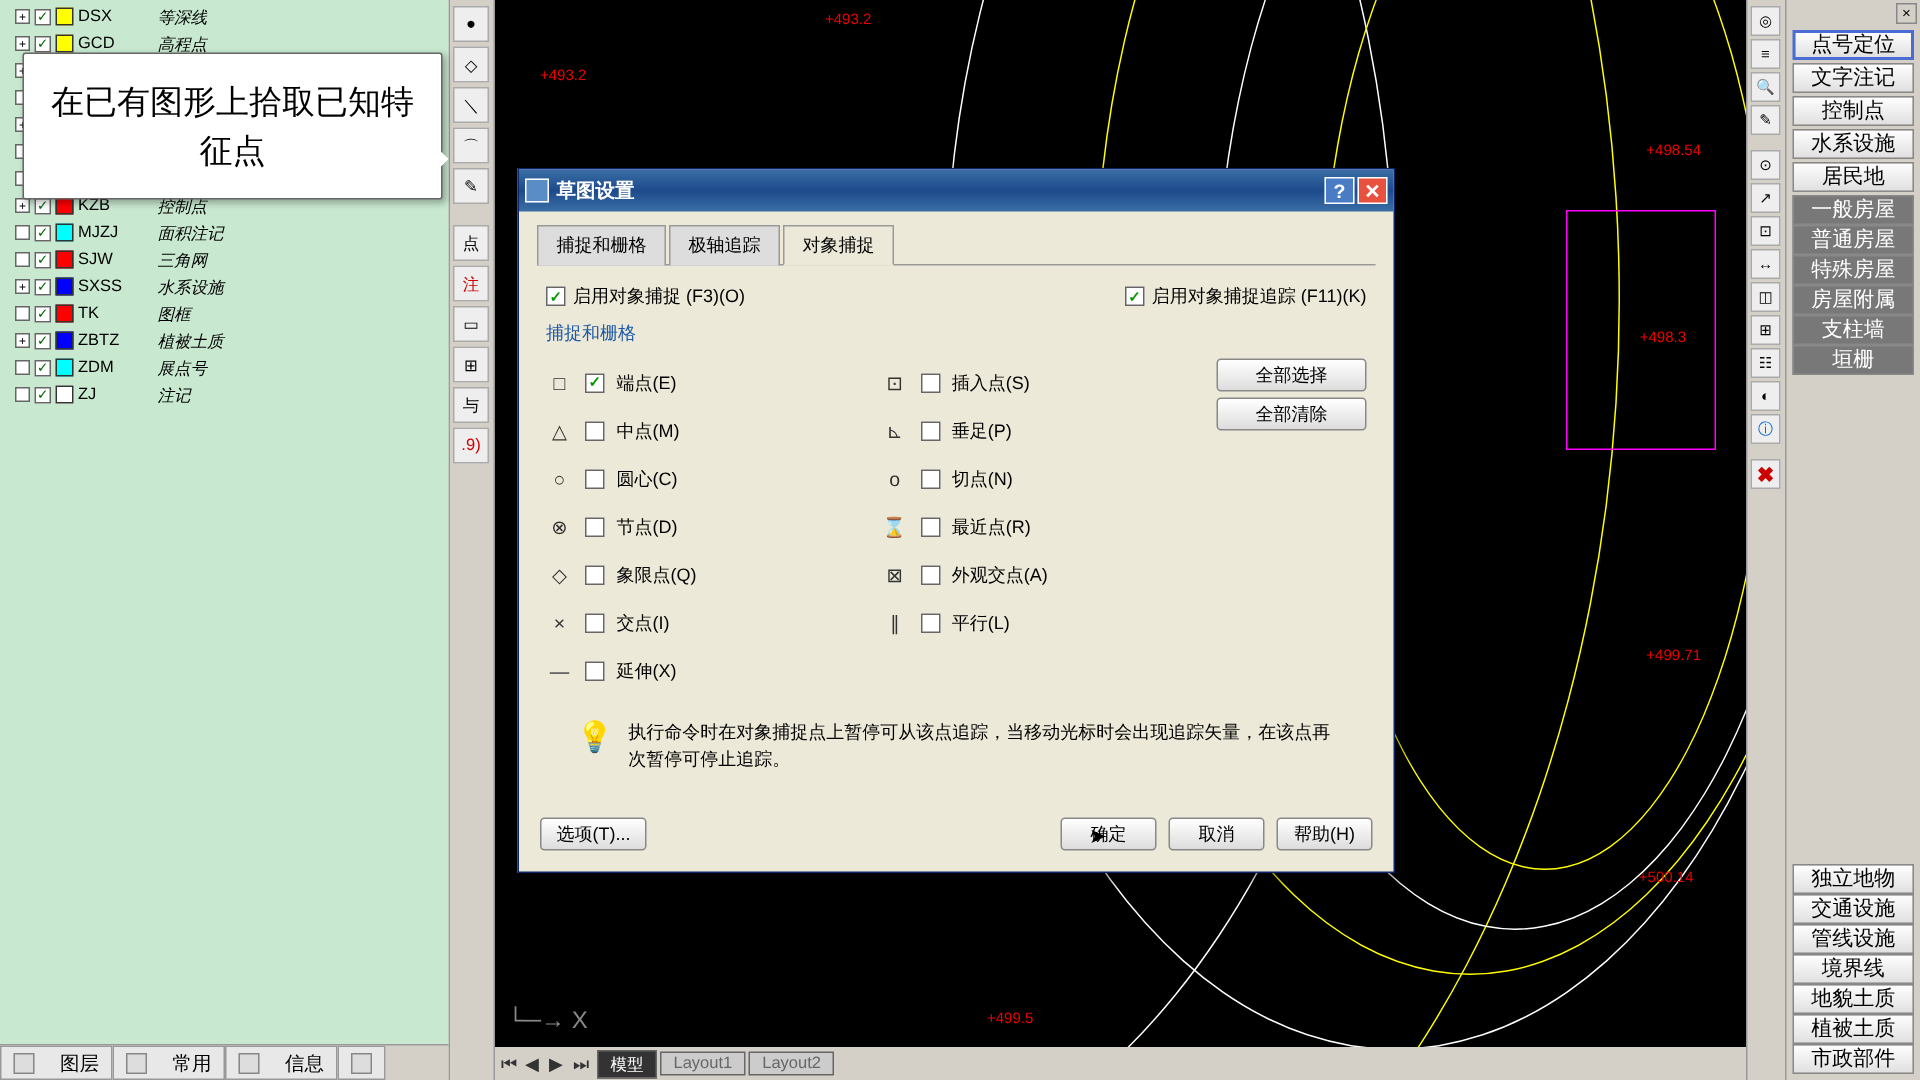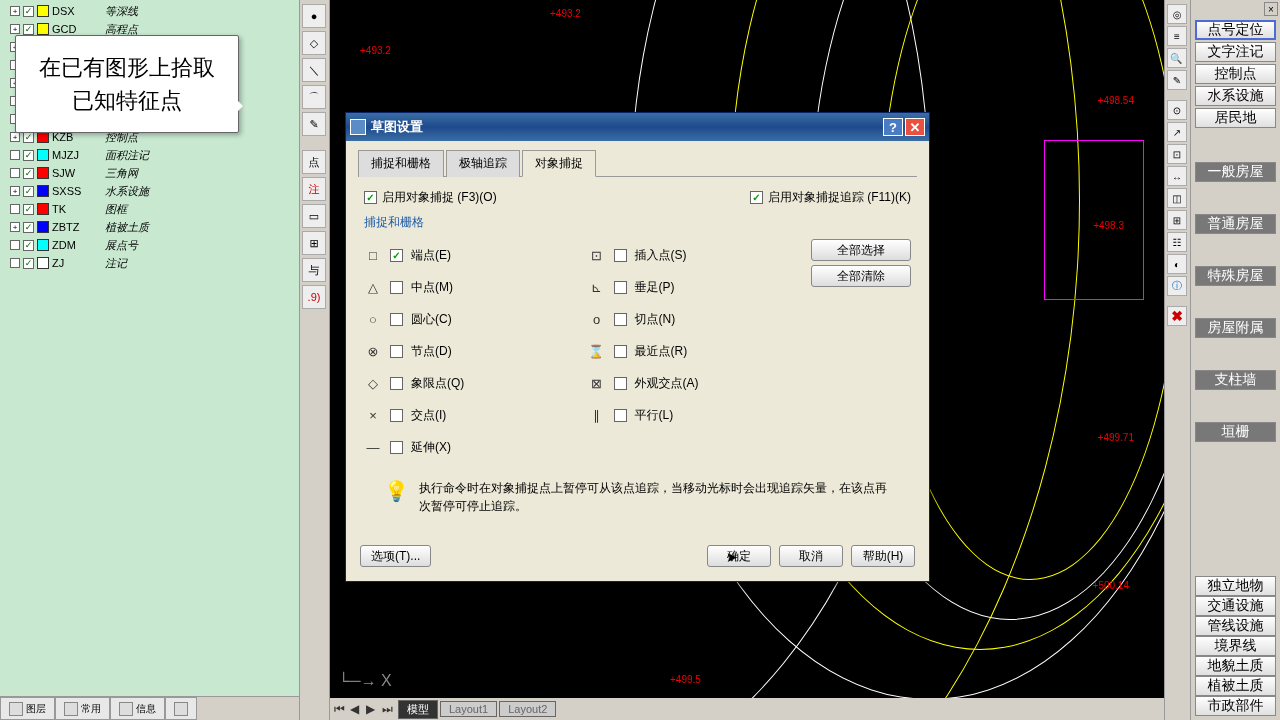--- a/index.html
+++ b/index.html
@@ -10,21 +10,21 @@
 .left-panel { width: 300px; height: 100%; background: #d4d0c8; border-right: 1px solid #999; display: flex; flex-direction: column; }
 .layer-list { flex: 1; background: #c8e8d0; overflow: auto; padding: 2px; }
 .layer-row { display: flex; align-items: center; height: 18px; gap: 3px; padding-left: 8px; }
 .layer-plus { width: 10px; height: 10px; border: 1px solid #666; display: flex; align-items: center; justify-content: center; font-size: 8px; background: #fff; }
 .layer-chk { width: 11px; height: 11px; border: 1px solid #666; background: #fff; display: flex; align-items: center; justify-content: center; font-size: 9px; color: #060; }
 .layer-color { width: 12px; height: 12px; border: 1px solid #333; }
 .layer-name { width: 50px; font-size: 11px; }
 .layer-desc { font-size: 11px; font-style: italic; }
 
 .left-tabs { display: flex; height: 24px; background: #d4d0c8; border-top: 1px solid #999; }
-.left-tab { padding: 2px 8px; border: 1px solid #999; background: #e8e8e8; font-size: 10px; display: flex; align-items: center; gap: 3px; }
+.left-tab { padding: 2px 8px; border: 1px solid #999; background: #e8e8e8; font-size: 13px; display: flex; align-items: center; gap: 17px; }
 .tab-ico { width: 14px; height: 14px; background: #ddd; border: 1px solid #888; }
 
 .toolstrip { width: 30px; background: #d4d0c8; border-right: 1px solid #999; display: flex; flex-direction: column; gap: 3px; padding: 4px 2px; }
 .ts-btn { width: 24px; height: 24px; border: 1px solid #aaa; background: #eee; display: flex; align-items: center; justify-content: center; font-size: 11px; }
 .ts-red { color: #c00; }
 
 .canvas-area { flex: 1; background: #000; position: relative; overflow: hidden; }
 .contour-line { position: absolute; border: 1px solid; border-radius: 50%; pointer-events: none; }
 .cad-label { position: absolute; color: #e00; font-size: 10px; }
 .axis-icon { position: absolute; bottom: 30px; left: 8px; color: #888; font-size: 16px; }
@@ -32,26 +32,26 @@
 .mt-nav { width: 14px; height: 14px; color: #333; }
 .mt-tab { padding: 1px 8px; background: #333; color: #fff; font-size: 11px; border: 1px solid #666; }
 .mt-tab.inactive { background: #ccc; color: #666; }
 
 .right-tools { width: 26px; background: #d4d0c8; border-left: 1px solid #999; display: flex; flex-direction: column; gap: 2px; padding: 4px 2px; }
 .rt-btn { width: 20px; height: 20px; border: 1px solid #aaa; background: #eee; font-size: 10px; display: flex; align-items: center; justify-content: center; }
 .rt-red { color: #c00; font-weight: bold; font-size: 14px; }
 
 .right-panel { width: 90px; background: #d4d0c8; border-left: 1px solid #999; display: flex; flex-direction: column; padding: 4px; gap: 2px; }
 .rp-btn { height: 20px; border: 1px solid #888; background: linear-gradient(#fefefe,#e0e0e0); font-size: 14px; display: flex; align-items: center; justify-content: center; cursor: pointer; }
-.rp-btn.dark { background: #787878; color: #fff; margin-top: 32px; }
+.rp-btn.dark { background: #787878; color: #fff; }
 .rp-btn.blue { border: 2px solid #4a6cd4; }
 .rp-spacer { flex: 1; }
 .rp-close { position: absolute; top: 2px; right: 2px; width: 14px; height: 14px; font-size: 10px; border: 1px solid #888; display: flex; align-items: center; justify-content: center; }
 
-.tooltip-bubble { position: absolute; top: 35px; left: 15px; width: 224px; background: #fff; border: 1px solid #666; border-radius: 2px; padding: 15px 18px; font-size: 22px; line-height: 1.5; text-align: center; box-shadow: 2px 2px 5px rgba(0,0,0,0.3); z-index: 50; }
+.tooltip-bubble { position: absolute; top: 35px; left: 15px; width: 280px; background: #fff; border: 1px solid #666; border-radius: 2px; padding: 15px 18px; font-size: 22px; line-height: 1.5; text-align: center; box-shadow: 2px 2px 5px rgba(0,0,0,0.3); z-index: 50; }
 .tooltip-bubble::after { content: ""; position: absolute; right: -25px; top: 50px; border: 20px solid transparent; border-left-color: #fff; }
 
 .dialog { position: absolute; left: 345px; top: 112px; width: 585px; background: #ece9d8; border: 1px solid #0a246a; box-shadow: 4px 4px 10px rgba(0,0,0,0.5); z-index: 100; }
 .dlg-title { height: 28px; background: linear-gradient(#3a6ea5,#1e4a8c,#3a6ea5); color: #fff; display: flex; align-items: center; padding: 0 4px; font-size: 13px; font-weight: bold; }
 .dlg-title-icon { width: 16px; height: 16px; background: #5a8cc5; border: 1px solid #fff; margin-right: 5px; }
 .dlg-title-text { flex: 1; }
 .dlg-help, .dlg-close { width: 20px; height: 18px; border: 1px solid #fff; display: flex; align-items: center; justify-content: center; font-weight: bold; margin-left: 2px; }
 .dlg-help { background: #4a7cc5; color: #fff; }
 .dlg-close { background: #e85040; color: #fff; }
 
@@ -237,21 +237,21 @@
     <div class="contour-line" style="border-color:#ff0;width:500px;height:900px;left:400px;top:-250px"></div>
     <div class="contour-line" style="border-color:#fff;width:400px;height:800px;left:480px;top:-180px"></div>
     <div class="contour-line" style="border-color:#ff0;width:300px;height:700px;left:550px;top:-120px"></div>
     <div style="position:absolute;border:1px solid #f0f;width:100px;height:160px;right:20px;top:140px"></div>
     <div class="cad-label" style="top:8px;left:220px">+493.2</div>
     <div class="cad-label" style="top:45px;left:30px">+493.2</div>
     <div class="cad-label" style="top:95px;right:30px">+498.54</div>
     <div class="cad-label" style="top:220px;right:40px">+498.3</div>
     <div class="cad-label" style="top:432px;right:30px">+499.71</div>
     <div class="cad-label" style="top:580px;right:35px">+500.14</div>
-    <div class="cad-label" style="bottom:35px;left:340px">+499.5</div>
+    <div class="cad-label" style="bottom:35px;left:328px">+499.5</div>
     <div class="axis-icon">└─→ X</div>
     <div class="model-tabs">
       <span class="mt-nav">⏮</span>
       <span class="mt-nav">◀</span>
       <span class="mt-nav">▶</span>
       <span class="mt-nav">⏭</span>
       <div class="mt-tab">模型</div>
       <div class="mt-tab inactive">Layout1</div>
       <div class="mt-tab inactive">Layout2</div>
     </div>

